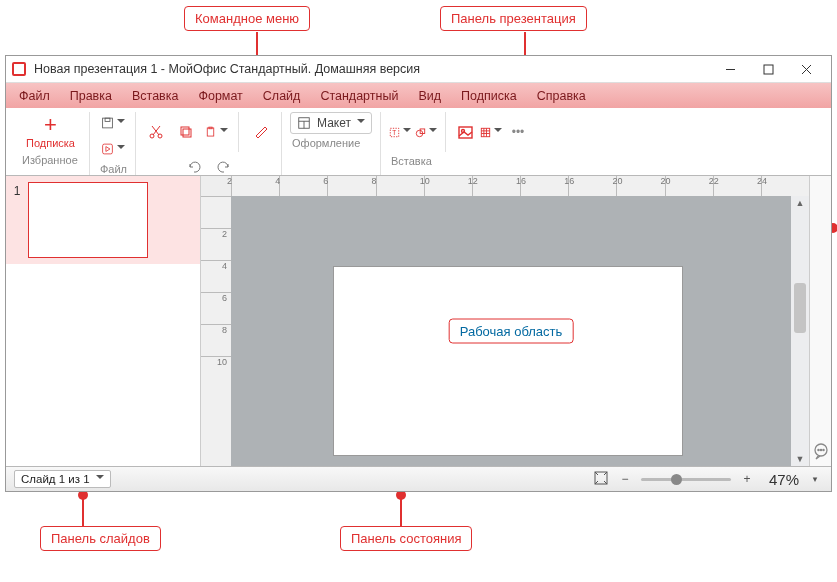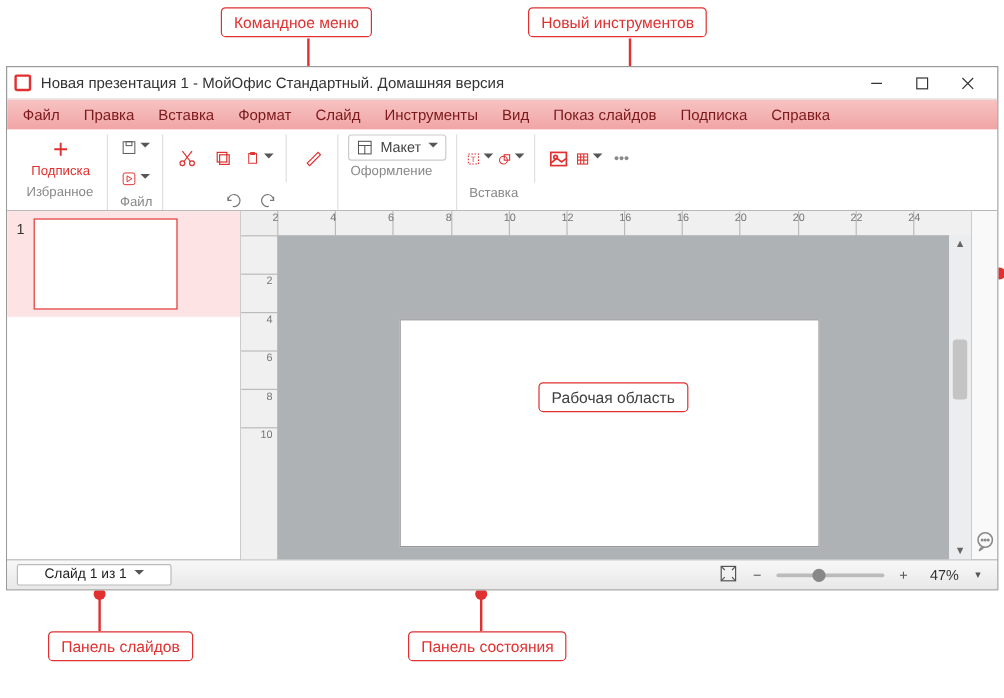--- a/index.html
+++ b/index.html
@@ -45,48 +45,48 @@
   .trow .num { width:14px; text-align:center; font-size:12px; color:#333; padding-top:2px;}
   .trow .thumb { width:120px; height:76px; border:1.5px solid #e03030; background:#fff; margin-left:4px;}
   .viewbox { flex:1; position:relative; background:#eee;}
   .vruler { position:absolute; left:30px; right:0; top:0; height:20px; background:#f0f0f0; display:flex; align-items:flex-end;}
   .vruler .t { position:relative; flex:1; height:100%; border-left:1px solid #bbb;}
   .vruler .t span{position:absolute; top:0; left:-5px; font-size:9px; color:#777;}
   .hruler { position:absolute; left:0; top:20px; bottom:0; width:30px; background:#f0f0f0;}
   .hruler .t { height:32px; border-top:1px solid #bbb; font-size:9px; color:#777; text-align:right; padding-right:4px;}
   .canvas { position:absolute; left:30px; top:20px; right:18px; bottom:0; background:#aeb2b5;}
   .slide { position:absolute; left:102px; top:70px; width:350px; height:190px; background:#fff; border:1px solid #999;}
-  .worklabel { position:absolute; left:50%; top:50%; transform:translate(-50%,-50%); border:1px solid #e03030; border-radius:4px; padding:4px 10px; color:#404040; font-size:13px; background:#fff; font-weight:500;}
+  .worklabel { position:absolute; left:50%; top:50%; transform:translate(-50%,-50%); border:1px solid #e03030; border-radius:4px; padding:4px 10px; color:#0369a1; font-size:13px; background:#fff; font-weight:500;}
   .vscroll { position:absolute; right:0; top:20px; bottom:0; width:18px; background:#ecedef; display:flex; flex-direction:column; align-items:center;}
   .vscroll .arr { height:14px; font-size:9px; color:#666; width:100%; text-align:center; line-height:14px;}
   .vscroll .track { flex:1; width:100%; position:relative;}
   .vscroll .thb { position:absolute; top:30%; height:50px; left:3px; right:3px; background:#c4c4c4; border-radius:3px;}
   .sidebar { width:22px; border-left:1px solid #ccc; background:#f9f9f9; display:flex; flex-direction:column; align-items:center; justify-content:flex-end; padding-bottom:6px;}
   .sidebar .chat{ width:18px; height:18px;}
   .statusbar { height:25px; border-top:1px solid #b8b8b8; background:linear-gradient(#f8f8f8,#e8e8e8); display:flex; align-items:center; padding:0 8px;}
-  .statusbar .sl { border:1px solid #bbb; border-radius:2px; padding:2px 22px; background:#fff; font-size:11.5px; display:flex; align-items:center;}
+  .statusbar .sl { border:1px solid #bbb; border-radius:2px; padding:2px 6px; background:#fff; font-size:11.5px; display:flex; align-items:center;}
   .statusbar .sl::after{content:""; margin-left:6px; border:4px solid transparent; border-top-color:#555;}
   .statusbar .fill{flex:1;}
   .zoom { display:flex; align-items:center; gap:8px;}
   .zbtn { width:16px; height:16px; display:flex; align-items:center; justify-content:center; color:#555;}
   .ztrack{ width:90px; height:3px; background:#bbb; position:relative; border-radius:2px;}
   .zthumb{ position:absolute; top:-4px; left:30px; width:11px; height:11px; border-radius:50%; background:#888;}
-  .zoomval { font-size:12px; color:#333; margin-left:6px;}
+  .zoomval { font-size:15px; color:#333; margin-left:6px;}
   .fitbtn svg{width:16px; height:16px; stroke:#555; fill:none;}
 </style>
 </head>
 <body>
 
 <div class="callout" style="left:184px; top:6px;">
   <div class="bubble">Командное меню</div>
   <div class="line" style="left:72px; top:26px; width:2px; height:56px;"></div>
   <div class="dot" style="left:68px; top:80px;"></div>
 </div>
 <div class="callout" style="left:440px; top:6px;">
-  <div class="bubble">Новый инструментов</div>
+  <div class="bubble">Панель презентация</div>
   <div class="line" style="left:84px; top:26px; width:2px; height:118px;"></div>
   <div class="dot" style="left:80px; top:140px;"></div>
 </div>
 
 <div class="callout" style="left:620px; top:215px;">
   <div class="bubble">Боковая панель</div>
   <div class="line" style="left:116px; top:12px; width:96px; height:2px;"></div>
   <div class="dot" style="left:208px; top:8px;"></div>
 </div>
 
@@ -123,23 +123,22 @@
         </svg>
       </div>
   </div>
 
   <div class="menubar">
     <div class="mi">Файл</div>
     <div class="mi">Правка</div>
     <div class="mi">Вставка</div>
     <div class="mi">Формат</div>
     <div class="mi">Слайд</div>
-    <div class="mi">Инструменты</div>
+    <div class="mi">Стандартный</div>
     <div class="mi">Вид</div>
-    <div class="mi">Показ слайдов</div>
     <div class="mi">Подписка</div>
     <div class="mi">Справка</div>
   </div>
 
   <div class="ribbon">
     <div class="rgrp">
       <div class="tools">
         <div class="vbtn">
           <div class="plus">+</div>
           <div class="cap">Подписка</div>

